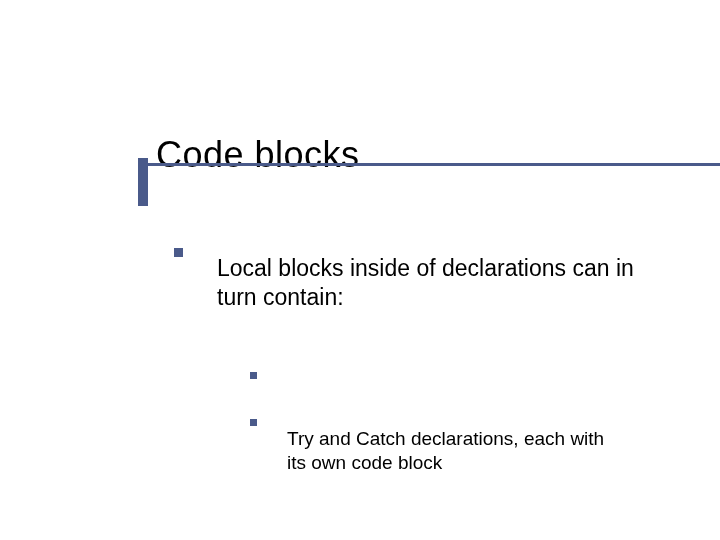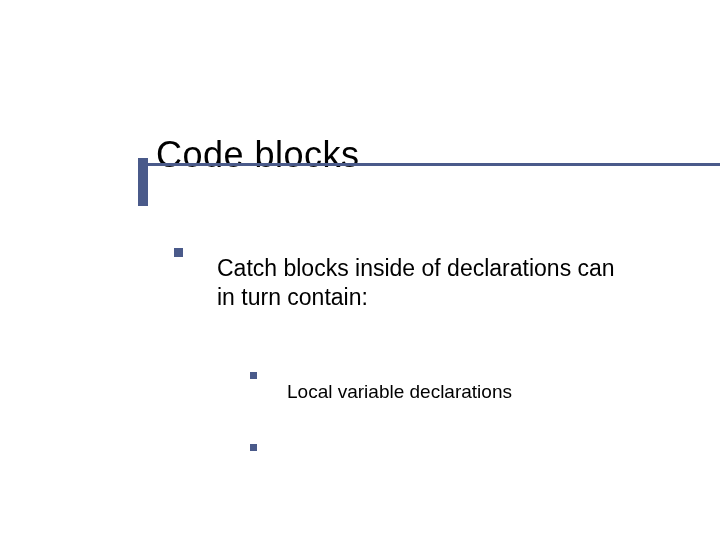--- a/index.html
+++ b/index.html
@@ -89,26 +89,26 @@
 <div class="slide">
   <div class="title-wrap">
     <div class="title-accent"></div>
     <h1 class="title">Code blocks</h1>
     <div class="title-underline"></div>
   </div>
 
   <div class="body">
     <div class="level1">
       <div class="bullet-sq"></div>
-      <div class="l1-text">Catch blocks inside of declarations can in turn contain:</div>
+      <div class="l1-text">Local blocks inside of declarations can in turn contain:</div>
     </div>
 
     <div class="level2-list">
       <div class="level2">
         <div class="bullet-sq small"></div>
-        <div class="l2-text">Local variable declarations</div>
       </div>
       <div class="level2">
         <div class="bullet-sq small"></div>
+        <div class="l2-text">Try and Catch declarations, each with its own code block</div>
       </div>
     </div>
   </div>
 </div>
 
 </body></html>

